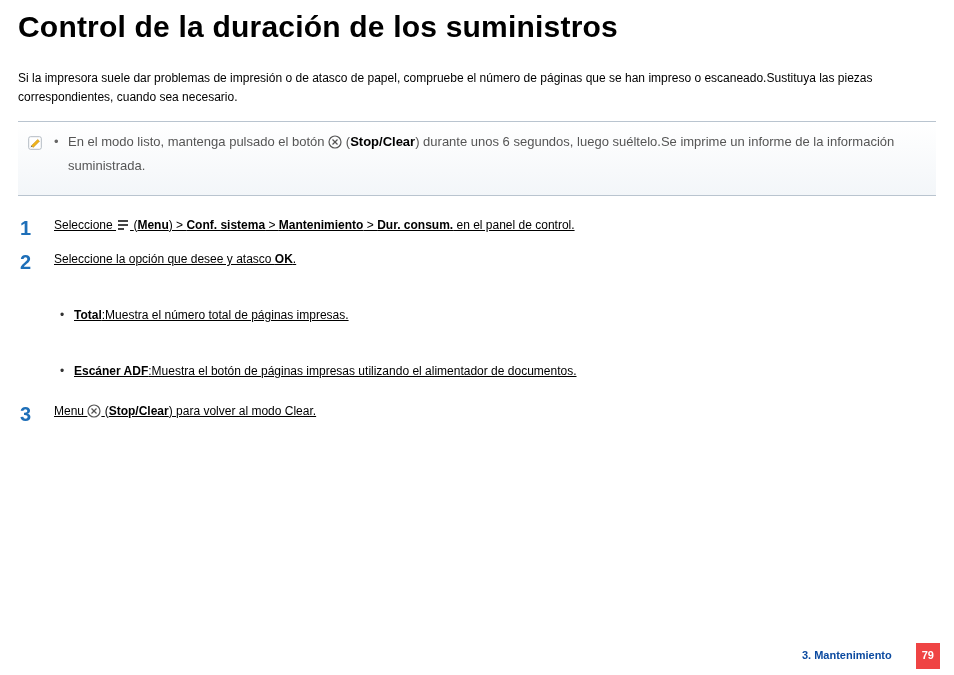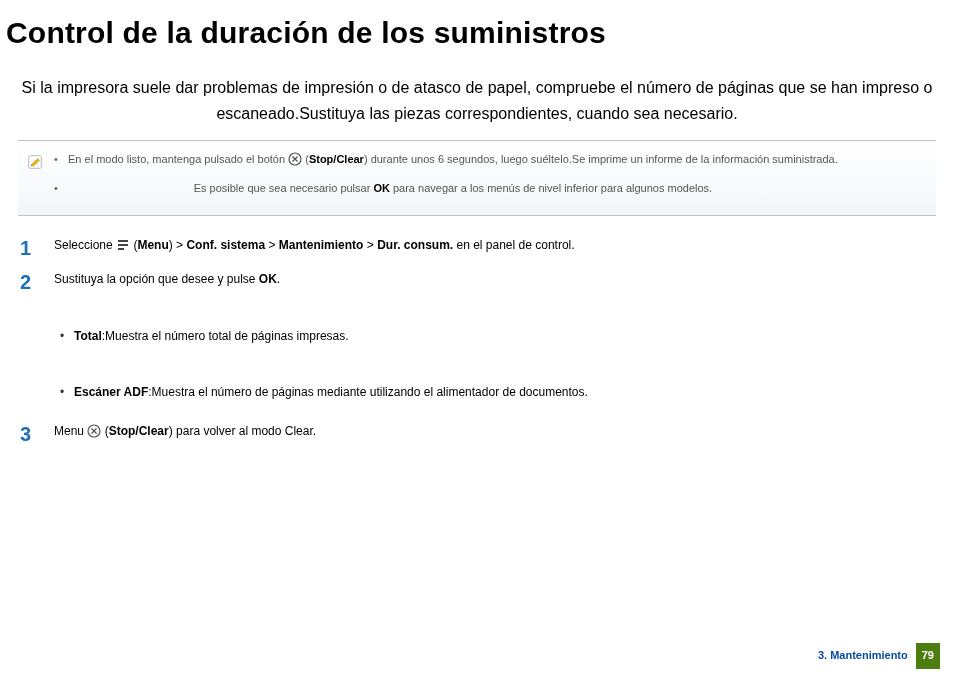--- a/index.html
+++ b/index.html
@@ -8,63 +8,60 @@
       width: 954px;
       height: 675px;
       position: relative;
       background: #fff;
       color: #000;
       font-size: 12px;
       line-height: 1.6;
     }
     .title-row {
       display: flex;
-      align-items: flex-start;
-      padding: 9px 0 8px;
-      flex-direction: column;
+      align-items: flex-end;
+      padding: 3px 0 8px;
     }
     .title-bar {
       width: 10px;
       background: #0b4aa0;
       margin-right: 2px;
     }
     h1 {
       font-size: 30px;
       font-weight: bold;
       letter-spacing: 0.2px;
       padding-left: 6px;
     }
     .content {
       padding: 10px 18px 0 18px;
     }
     .intro {
       margin-bottom: 14px;
-      font-size: 16px;
-      text-align: center;
+      font-size: 12px;
     }
     .note-box {
       border-top: 1px solid #b9c4cf;
       border-bottom: 1px solid #b9c4cf;
       background: linear-gradient(#ffffff, #f3f6f9);
       padding: 10px 10px 10px 8px;
       display: flex;
       gap: 10px;
       margin-bottom: 20px;
     }
     .note-icon {
       width: 18px;
       height: 18px;
       flex: 0 0 18px;
       margin-top: 2px;
     }
     .note-list {
       list-style: none;
-      font-size: 11px;
+      font-size: 13px;
       color: #555;
-      text-align: center;
     }
     .note-list li {
       position: relative;
       padding-left: 14px;
       margin-bottom: 8px;
     }
     .note-list li::before {
       content: "•";
       position: absolute;
       left: 0;
@@ -82,20 +79,21 @@
       font-size: 20px;
       font-weight: bold;
       color: #1e6fb8;
       width: 18px;
       flex: 0 0 18px;
       line-height: 1.2;
     }
     .step-body {
       flex: 1;
       font-size: 12px;
+      text-decoration: underline;
     }
     .sub-bullets {
       list-style: none;
       margin-top: 10px;
     }
     .sub-bullets li {
       position: relative;
       padding-left: 20px;
       margin-bottom: 10px;
       margin-top: 37px;
@@ -110,29 +108,29 @@
       display: inline-block;
       vertical-align: -3px;
     }
     b { font-weight: bold; color:#000; }
     .footer {
       position: absolute;
       bottom: 6px;
       right: 14px;
       display: flex;
       align-items: center;
-      gap: 8px;
+      gap: 24px;
     }
     .footer-chapter {
       font-size: 11px;
       font-weight: bold;
       color: #0b4aa0;
     }
     .page-box {
-      background: #4d7c0f;
+      background: #ef4444;
       color: #fff;
       font-size: 11px;
       font-weight: bold;
       padding: 4px 6px;
     }
   </style>
 </head>
 <body>
 
 <div class="title-row">
@@ -157,23 +155,20 @@
         <span>En el modo listo, mantenga pulsado el botón </span>
         <span class="inline-icon">
           <svg width="14" height="14" viewBox="0 0 14 14">
             <circle cx="7" cy="7" r="6" fill="none" stroke="#555" stroke-width="1.2"></circle>
             <line x1="4.5" y1="4.5" x2="9.5" y2="9.5" stroke="#555" stroke-width="1.2"></line>
             <line x1="9.5" y1="4.5" x2="4.5" y2="9.5" stroke="#555" stroke-width="1.2"></line>
           </svg>
         </span>
         <span>(</span><b>Stop/Clear</b><span>) durante unos 6 segundos, luego suéltelo.Se imprime un informe de la información suministrada.</span>
       </li>
-      <li>
-        <span>Es posible que sea necesario pulsar </span><b>OK</b><span> para navegar a los menús de nivel inferior para algunos modelos.</span>
-      </li>
     </ul>
   </div>
 
   <div class="steps">
 
     <div class="step">
       <div class="step-num">1</div>
       <div class="step-body">
         <span>Seleccione </span>
         <span class="inline-icon">
@@ -183,24 +178,24 @@
             <rect x="2" y="10" width="6" height="2" fill="#444"></rect>
           </svg>
         </span>
         <span>(</span><b>Menu</b><span>) &gt; </span><b>Conf. sistema</b><span> &gt; </span><b>Mantenimiento</b><span> &gt; </span><b>Dur. consum.</b><span> en el panel de control.</span>
       </div>
     </div>
 
     <div class="step">
       <div class="step-num">2</div>
       <div class="step-body">
-        <span>Sustituya la opción que desee y pulse </span><b>OK</b><span>.</span>
+        <span>Seleccione la opción que desee y atasco </span><b>OK</b><span>.</span>
         <ul class="sub-bullets">
           <li><b>Total</b><span>:Muestra el número total de páginas impresas.</span></li>
-          <li><b>Escáner ADF</b><span>:Muestra el número de páginas mediante utilizando el alimentador de documentos.</span></li>
+          <li><b>Escáner ADF</b><span>:Muestra el botón de páginas impresas utilizando el alimentador de documentos.</span></li>
         </ul>
       </div>
     </div>
 
     <div class="step">
       <div class="step-num">3</div>
       <div class="step-body">
         <span>Menu </span>
         <span class="inline-icon">
           <svg width="14" height="14" viewBox="0 0 14 14">

